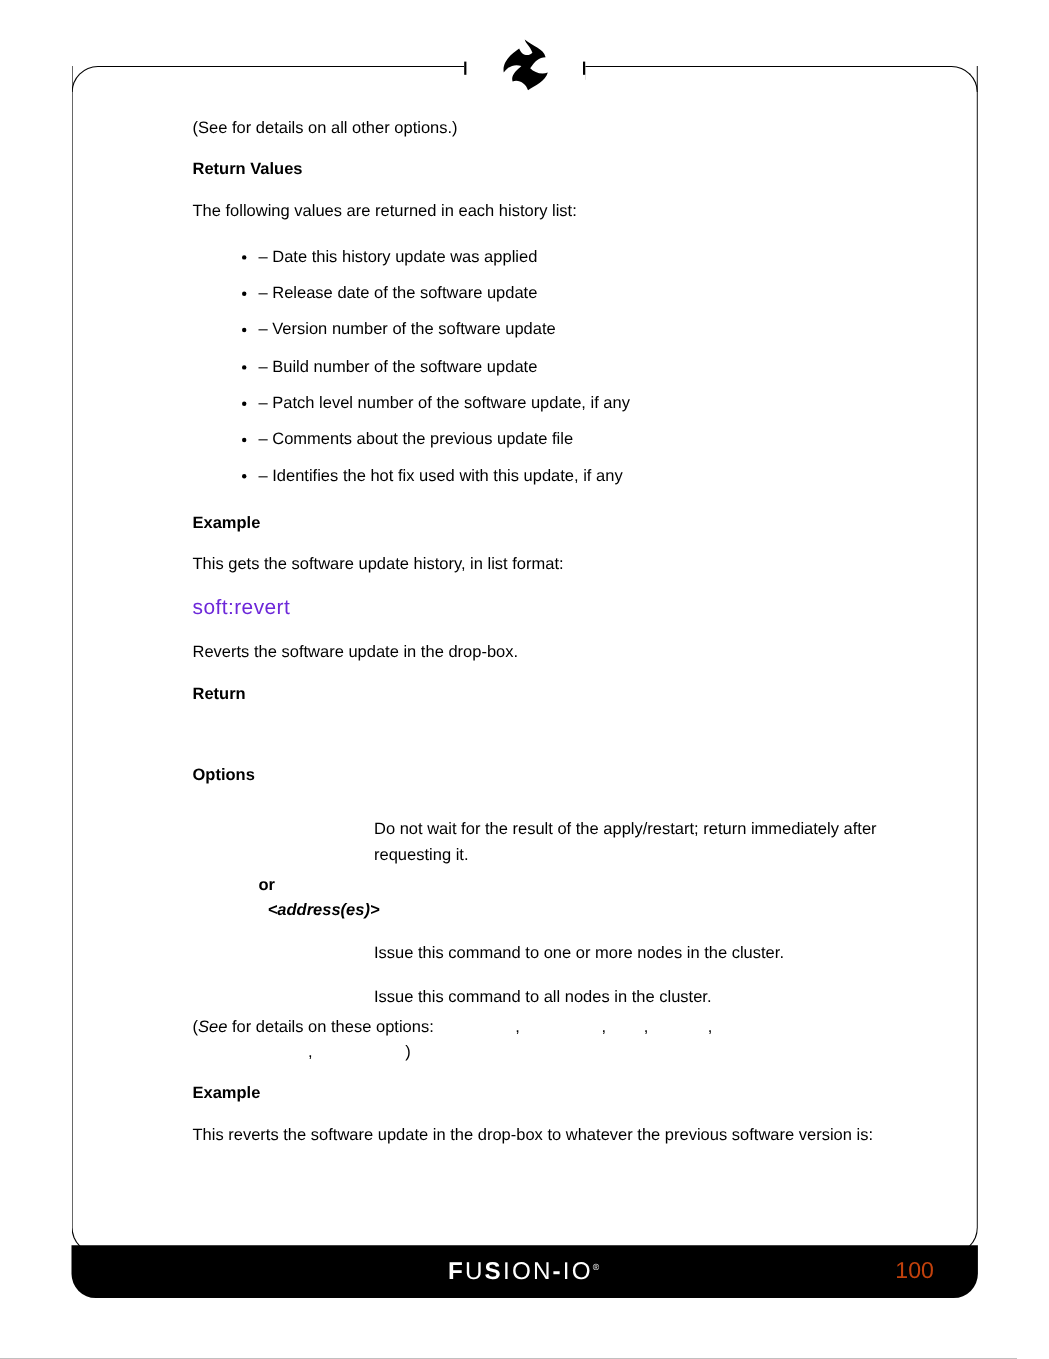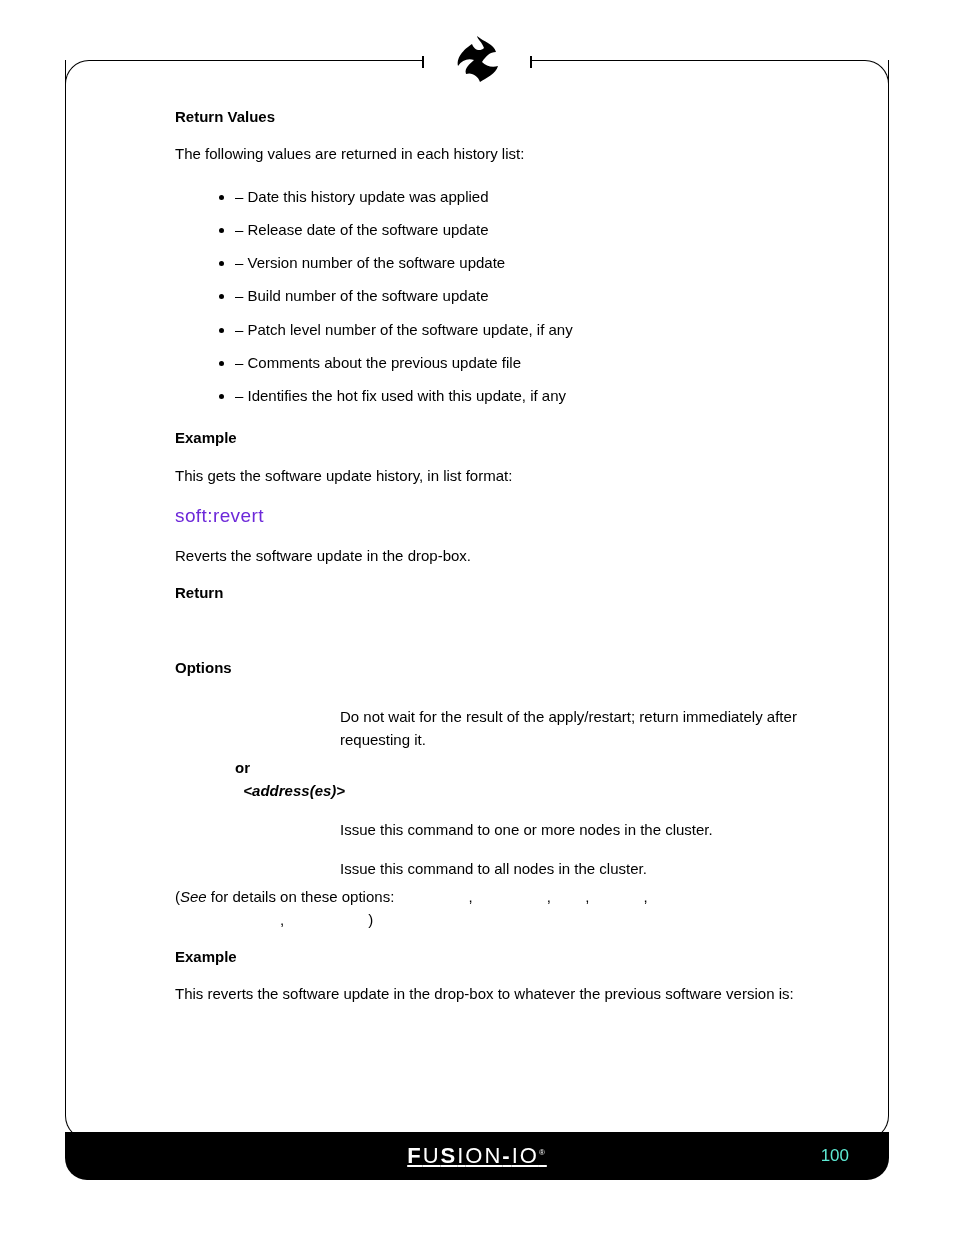--- a/index.html
+++ b/index.html
@@ -15,39 +15,40 @@
 .content p { margin: 0 0 14px 0; }
 .bold { font-weight: 700; }
 .section-h { font-family: "Arial Narrow", Arial, sans-serif; color: #6d28d9; font-size: 19px; letter-spacing: 0.4px; margin: 28px 0 14px 0; }
 ul { list-style: disc; margin: 4px 0 14px 60px; }
 ul li { padding: 5px 0; }
 .italic { font-style: italic; }
 .opt-row { display: flex; margin: 4px 0; }
 .opt-key { flex: 0 0 165px; }
 .opt-val { flex: 1; margin-top: 12px; }
 .footer { position: absolute; left: 65px; right: 65px; bottom: 55px; height: 48px; background: #000; border-radius: 0 0 22px 22px; display: flex; align-items: center; justify-content: center; }
-.footer .brand { color: #fff; font-size: 22px; letter-spacing: 2px; font-family: Arial, sans-serif; font-weight: 300; text-transform: uppercase; text-decoration: underline; }
-.footer .pg { position: absolute; right: 40px; color: #5eead4; font-size: 17px; font-family: Arial, sans-serif; }
+.footer .brand { color: #fff; font-size: 22px; letter-spacing: 2px; font-family: Arial, sans-serif; font-weight: 300; text-transform: uppercase; }
+.footer .pg { position: absolute; right: 40px; color: #c2410c; font-size: 21px; font-family: Arial, sans-serif; }
 .brand .dot { font-size: 8px; vertical-align: super; }
 </style>
 </head>
 <body>
 <div class="page">
 
 <div class="frame-top-left"></div>
 <div class="frame-top-right"></div>
 <div class="notch-left"></div>
 <div class="notch-right"></div>
 <svg class="leaf-icon" viewBox="0 0 50 56">
   <path d="M25 4 C32 10 42 12 44 20 C38 20 34 24 30 30 C34 34 40 36 46 34 C44 42 34 46 28 50 C26 44 20 40 14 42 C12 36 18 32 22 28 C16 26 10 28 6 34 C4 24 14 16 20 12 C22 18 28 20 32 16 C30 10 26 8 25 4 Z" fill="#000"></path>
 </svg>
 <div class="frame"></div>
 
 <div class="content">
 
+  <p><span>(See </span><span> for details on all other options.)</span></p>
 
   <p class="bold">Return Values</p>
   <p>The following values are returned in each history list:</p>
 
   <ul>
     <li> – Date this history update was applied</li>
     <li> – Release date of the software update</li>
     <li> – Version number of the software update</li>
     <li> – Build number of the software update</li>
     <li> – Patch level number of the software update, if any</li>

